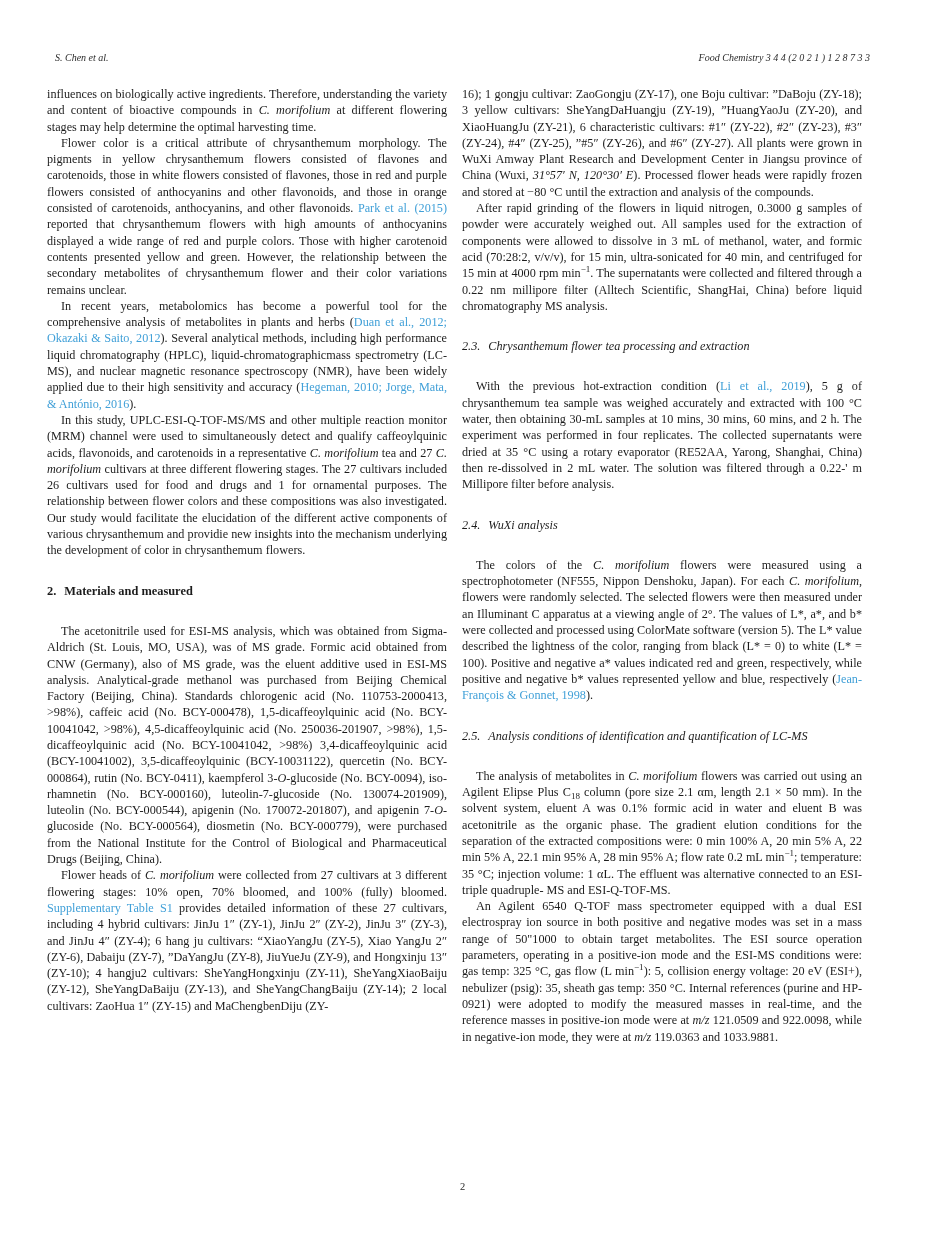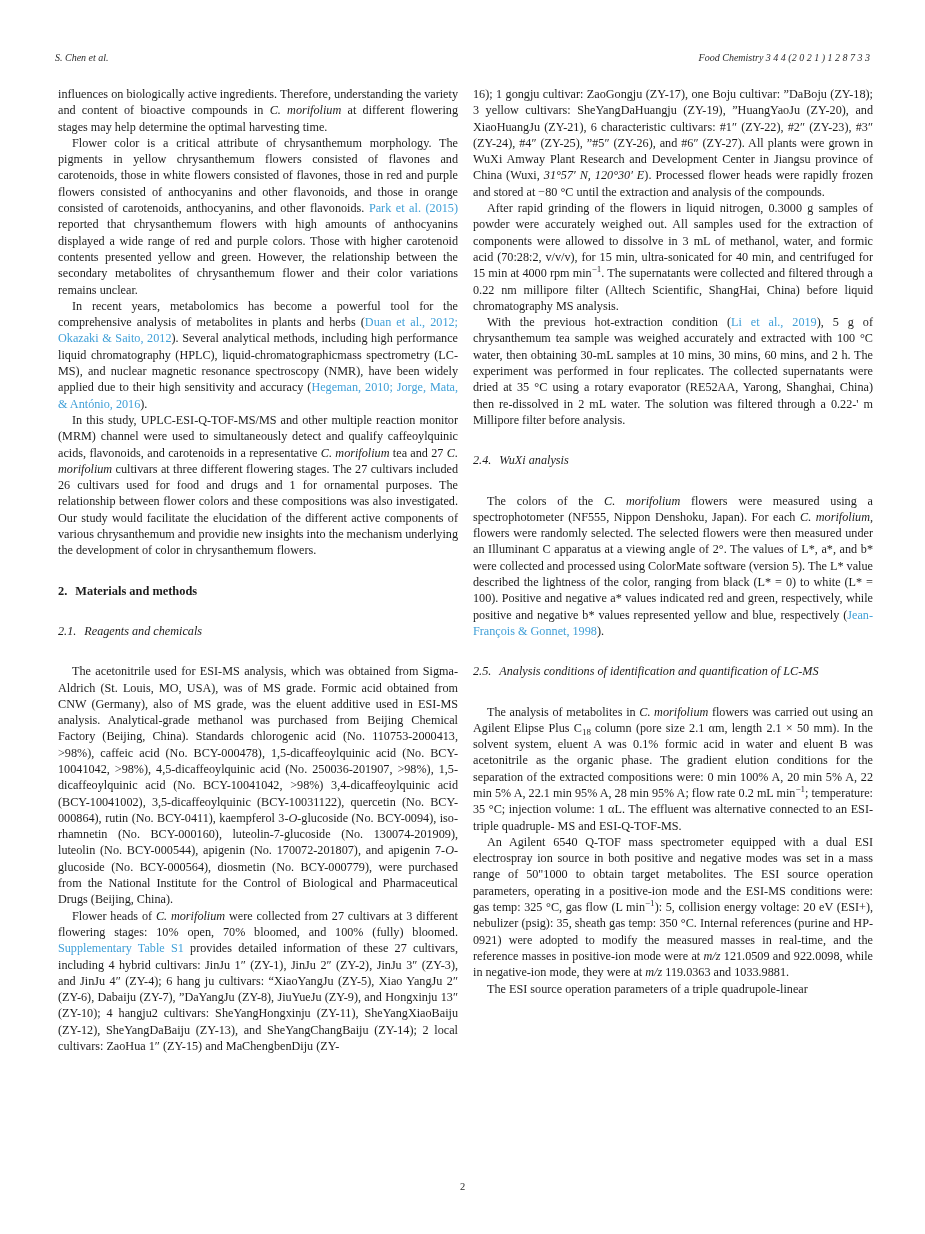--- a/index.html
+++ b/index.html
@@ -20,21 +20,21 @@
     right: 55px;
     display: flex;
     justify-content: space-between;
     font-style: italic;
     font-size: 10px;
     color: #2a2a2a;
   }
   .content {
     position: absolute;
     top: 86px;
-    left: 58px;
+    left: 47px;
     width: 815px;
     display: flex;
     gap: 15px;
   }
   .col {
     width: 400px;
     text-align: justify;
     font-size: 12.2px;
     line-height: 16.3px;
     hyphens: none;
@@ -76,34 +76,33 @@
     <span>S. Chen et al.</span>
     <span>Food Chemistry 3 4 4  (2 0 2 1 ) 1 2 8 7 3 3</span>
   </div>
 
   <div class="content">
     <div class="col" id="col-left">
         <p><span>influences on biologically active ingredients. Therefore, understanding the variety and content of bioactive compounds in </span><em>C. morifolium</em><span> at different flowering stages may help determine the optimal harvesting time.</span></p>
         <p class="indent"><span>Flower color is a critical attribute of chrysanthemum morphology. The pigments in yellow chrysanthemum flowers consisted of flavones and carotenoids, those in white flowers consisted of flavones, those in red and purple flowers consisted of anthocyanins and other flavonoids, and those in orange consisted of carotenoids, anthocyanins, and other flavonoids. </span><a class="cite" href="#" style="color: rgb(65, 160, 216);">Park et al. (2015)</a><span> reported that chrysanthemum flowers with high amounts of anthocyanins displayed a wide range of red and purple colors. Those with higher carotenoid contents presented yellow and green. However, the relationship between the secondary metabolites of chrysanthemum flower and their color variations remains unclear.</span></p>
         <p class="indent"><span>In recent years, metabolomics has become a powerful tool for the comprehensive analysis of metabolites in plants and herbs (</span><a class="cite" href="#" style="color: rgb(65, 160, 216);">Duan et al., 2012; Okazaki &amp; Saito, 2012</a><span>). Several analytical methods, including high performance liquid chromatography (HPLC), liquid-chromatographicmass spectrometry (LC-MS), and nuclear magnetic resonance spectroscopy (NMR), have been widely applied due to their high sensitivity and accuracy (</span><a class="cite" href="#" style="color: rgb(65, 160, 216);">Hegeman, 2010; Jorge, Mata, &amp; António, 2016</a><span>).</span></p>
         <p class="indent"><span>In this study, UPLC-ESI-Q-TOF-MS/MS and other multiple reaction monitor (MRM) channel were used to simultaneously detect and qualify caffeoylquinic acids, flavonoids, and carotenoids in a representative </span><em>C. morifolium</em><span> tea and 27 </span><em>C. morifolium</em><span> cultivars at three different flowering stages. The 27 cultivars included 26 cultivars used for food and drugs and 1 for ornamental purposes. The relationship between flower colors and these compositions was also investigated. Our study would facilitate the elucidation of the different active components of various chrysanthemum and providie new insights into the mechanism underlying the development of color in chrysanthemum flowers.</span></p>
-        <h2><span class="secnum">2.</span><span>Materials and methods</span></h2>
-        <h3><span class="secnum">2.1.</span><span>Reagents and chemicals</span></h3>
+        <h2><span class="secnum">2.</span><span>Materials and measured</span></h2>
         <p class="indent"><span>The acetonitrile used for ESI-MS analysis, which was obtained from Sigma-Aldrich (St. Louis, MO, USA), was of MS grade. Formic acid obtained from CNW (Germany), also of MS grade, was the eluent additive used in ESI-MS analysis. Analytical-grade methanol was purchased from Beijing Chemical Factory (Beijing, China). Standards chlorogenic acid (No. 110753-2000413, &gt;98%), caffeic acid (No. BCY-000478), 1,5-dicaffeoylquinic acid (No. BCY-10041042, &gt;98%), 4,5-dicaffeoylquinic acid (No. 250036-201907, &gt;98%), 1,5-dicaffeoylquinic acid (No. BCY-10041042, &gt;98%) 3,4-dicaffeoylquinic acid (BCY-10041002), 3,5-dicaffeoylquinic (BCY-10031122), quercetin (No. BCY-000864), rutin (No. BCY-0411), kaempferol 3-</span><em>O</em><span>-glucoside (No. BCY-0094), iso-rhamnetin (No. BCY-000160), luteolin-7-glucoside (No. 130074-201909), luteolin (No. BCY-000544), apigenin (No. 170072-201807), and apigenin 7-</span><em>O</em><span>-glucoside (No. BCY-000564), diosmetin (No. BCY-000779), were purchased from the National Institute for the Control of Biological and Pharmaceutical Drugs (Beijing, China).</span></p>
         <p class="indent"><span>Flower heads of </span><em>C. morifolium</em><span> were collected from 27 cultivars at 3 different flowering stages: 10% open, 70% bloomed, and 100% (fully) bloomed. </span><a class="cite" href="#" style="color: rgb(65, 160, 216);">Supplementary Table S1</a><span> provides detailed information of these 27 cultivars, including 4 hybrid cultivars: JinJu 1″ (ZY-1), JinJu 2″ (ZY-2), JinJu 3″ (ZY-3), and JinJu 4″ (ZY-4); 6 hang ju cultivars: “XiaoYangJu (ZY-5), Xiao YangJu 2″ (ZY-6), Dabaiju (ZY-7), ”DaYangJu (ZY-8), JiuYueJu (ZY-9), and Hongxinju 13″ (ZY-10); 4 hangju2 cultivars: SheYangHongxinju (ZY-11), SheYangXiaoBaiju (ZY-12), SheYangDaBaiju (ZY-13), and SheYangChangBaiju (ZY-14); 2 local cultivars: ZaoHua 1″ (ZY-15) and MaChengbenDiju (ZY-</span></p>
       </div>
     <div class="col" id="col-right">
         <p><span>16); 1 gongju cultivar: ZaoGongju (ZY-17), one Boju cultivar: ”DaBoju (ZY-18); 3 yellow cultivars: SheYangDaHuangju (ZY-19), ”HuangYaoJu (ZY-20), and XiaoHuangJu (ZY-21), 6 characteristic cultivars: #1″ (ZY-22), #2″ (ZY-23), #3″ (ZY-24), #4″ (ZY-25), ”#5″ (ZY-26), and #6″ (ZY-27). All plants were grown in WuXi Amway Plant Research and Development Center in Jiangsu province of China (Wuxi, </span><em>31°57′ N, 120°30′ E</em><span>). Processed flower heads were rapidly frozen and stored at −80 °C until the extraction and analysis of the compounds.</span></p>
         <p class="indent"><span>After rapid grinding of the flowers in liquid nitrogen, 0.3000 g samples of powder were accurately weighed out. All samples used for the extraction of components were allowed to dissolve in 3 mL of methanol, water, and formic acid (70:28:2, v/v/v), for 15 min, ultra-sonicated for 40 min, and centrifuged for 15 min at 4000 rpm min</span><sup>−1</sup><span>. The supernatants were collected and filtered through a 0.22 nm millipore filter (Alltech Scientific, ShangHai, China) before liquid chromatography MS analysis.</span></p>
+        <h3><span class="secnum">2.3.</span><span>Chrysanthemum flower tea processing and extraction</span></h3>
         <p class="indent"><span>With the previous hot-extraction condition (</span><a class="cite" href="#" style="color: rgb(65, 160, 216);">Li et al., 2019</a><span>), 5 g of chrysanthemum tea sample was weighed accurately and extracted with 100 °C water, then obtaining 30-mL samples at 10 mins, 30 mins, 60 mins, and 2 h. The experiment was performed in four replicates. The collected supernatants were dried at 35 °C using a rotary evaporator (RE52AA, Yarong, Shanghai, China) then re-dissolved in 2 mL water. The solution was filtered through a 0.22-' m Millipore filter before analysis.</span></p>
         <h3><span class="secnum">2.4.</span><span>WuXi analysis</span></h3>
         <p class="indent"><span>The colors of the </span><em>C. morifolium</em><span> flowers were measured using a spectrophotometer (NF555, Nippon Denshoku, Japan). For each </span><em>C. morifolium</em><span>, flowers were randomly selected. The selected flowers were then measured under an Illuminant C apparatus at a viewing angle of 2°. The values of L*, a*, and b* were collected and processed using ColorMate software (version 5). The L* value described the lightness of the color, ranging from black (L* = 0) to white (L* = 100). Positive and negative a* values indicated red and green, respectively, while positive and negative b* values represented yellow and blue, respectively (</span><a class="cite" href="#" style="color: rgb(65, 160, 216);">Jean-François &amp; Gonnet, 1998</a><span>).</span></p>
         <h3><span class="secnum">2.5.</span><span>Analysis conditions of identification and quantification of LC-MS</span></h3>
         <p class="indent"><span>The analysis of metabolites in </span><em>C. morifolium</em><span> flowers was carried out using an Agilent Elipse Plus C</span><sub>18</sub><span> column (pore size 2.1 αm, length 2.1 × 50 mm). In the solvent system, eluent A was 0.1% formic acid in water and eluent B was acetonitrile as the organic phase. The gradient elution conditions for the separation of the extracted compositions were: 0 min 100% A, 20 min 5% A, 22 min 5% A, 22.1 min 95% A, 28 min 95% A; flow rate 0.2 mL min</span><sup>−1</sup><span>; temperature: 35 °C; injection volume: 1 αL. The effluent was alternative connected to an ESI-triple quadruple- MS and ESI-Q-TOF-MS.</span></p>
         <p class="indent"><span>An Agilent 6540 Q-TOF mass spectrometer equipped with a dual ESI electrospray ion source in both positive and negative modes was set in a mass range of 50"1000 to obtain target metabolites. The ESI source operation parameters, operating in a positive-ion mode and the ESI-MS conditions were: gas temp: 325 °C, gas flow (L min</span><sup>−1</sup><span>): 5, collision energy voltage: 20 eV (ESI+), nebulizer (psig): 35, sheath gas temp: 350 °C. Internal references (purine and HP-0921) were adopted to modify the measured masses in real-time, and the reference masses in positive-ion mode were at </span><em>m/z</em><span> 121.0509 and 922.0098, while in negative-ion mode, they were at </span><em>m/z</em><span> 119.0363 and 1033.9881.</span></p>
-        <p class="indent"><span>The ESI source operation parameters of a triple quadrupole-linear</span></p>
       </div>
   </div>
 
   <div class="page-footer">
     <span>2</span>
   </div>
 </div>
 
 </body></html>

